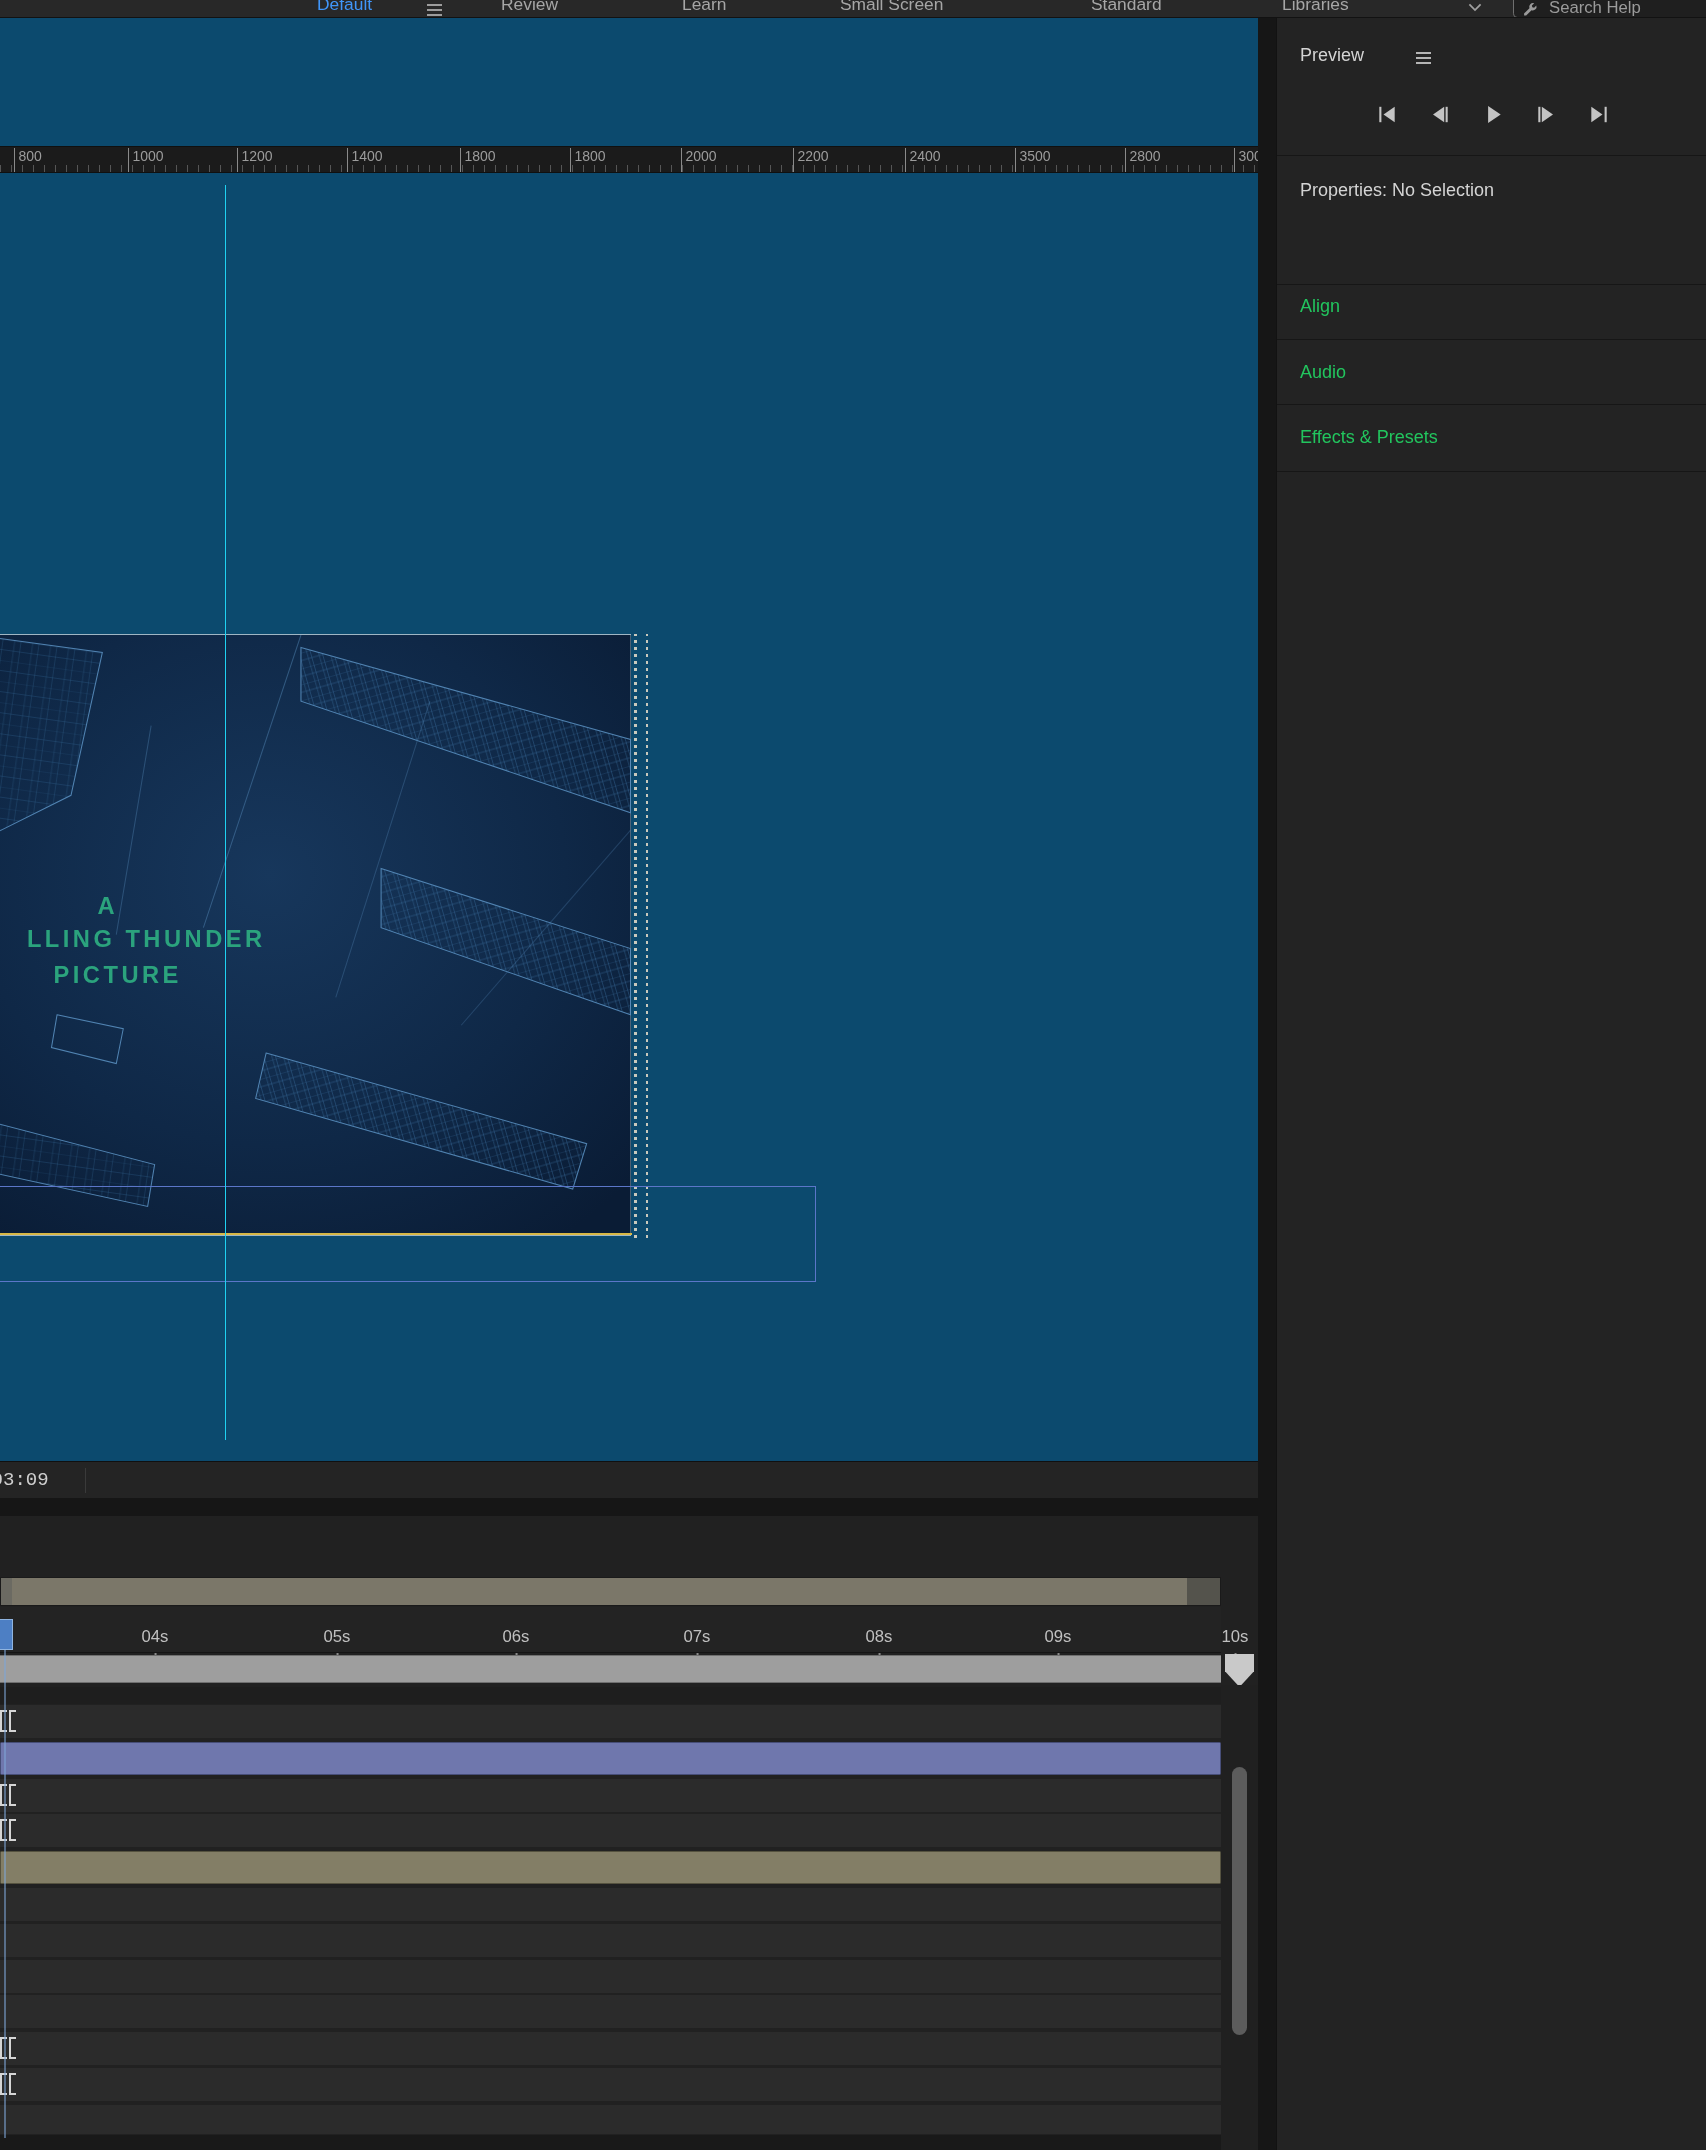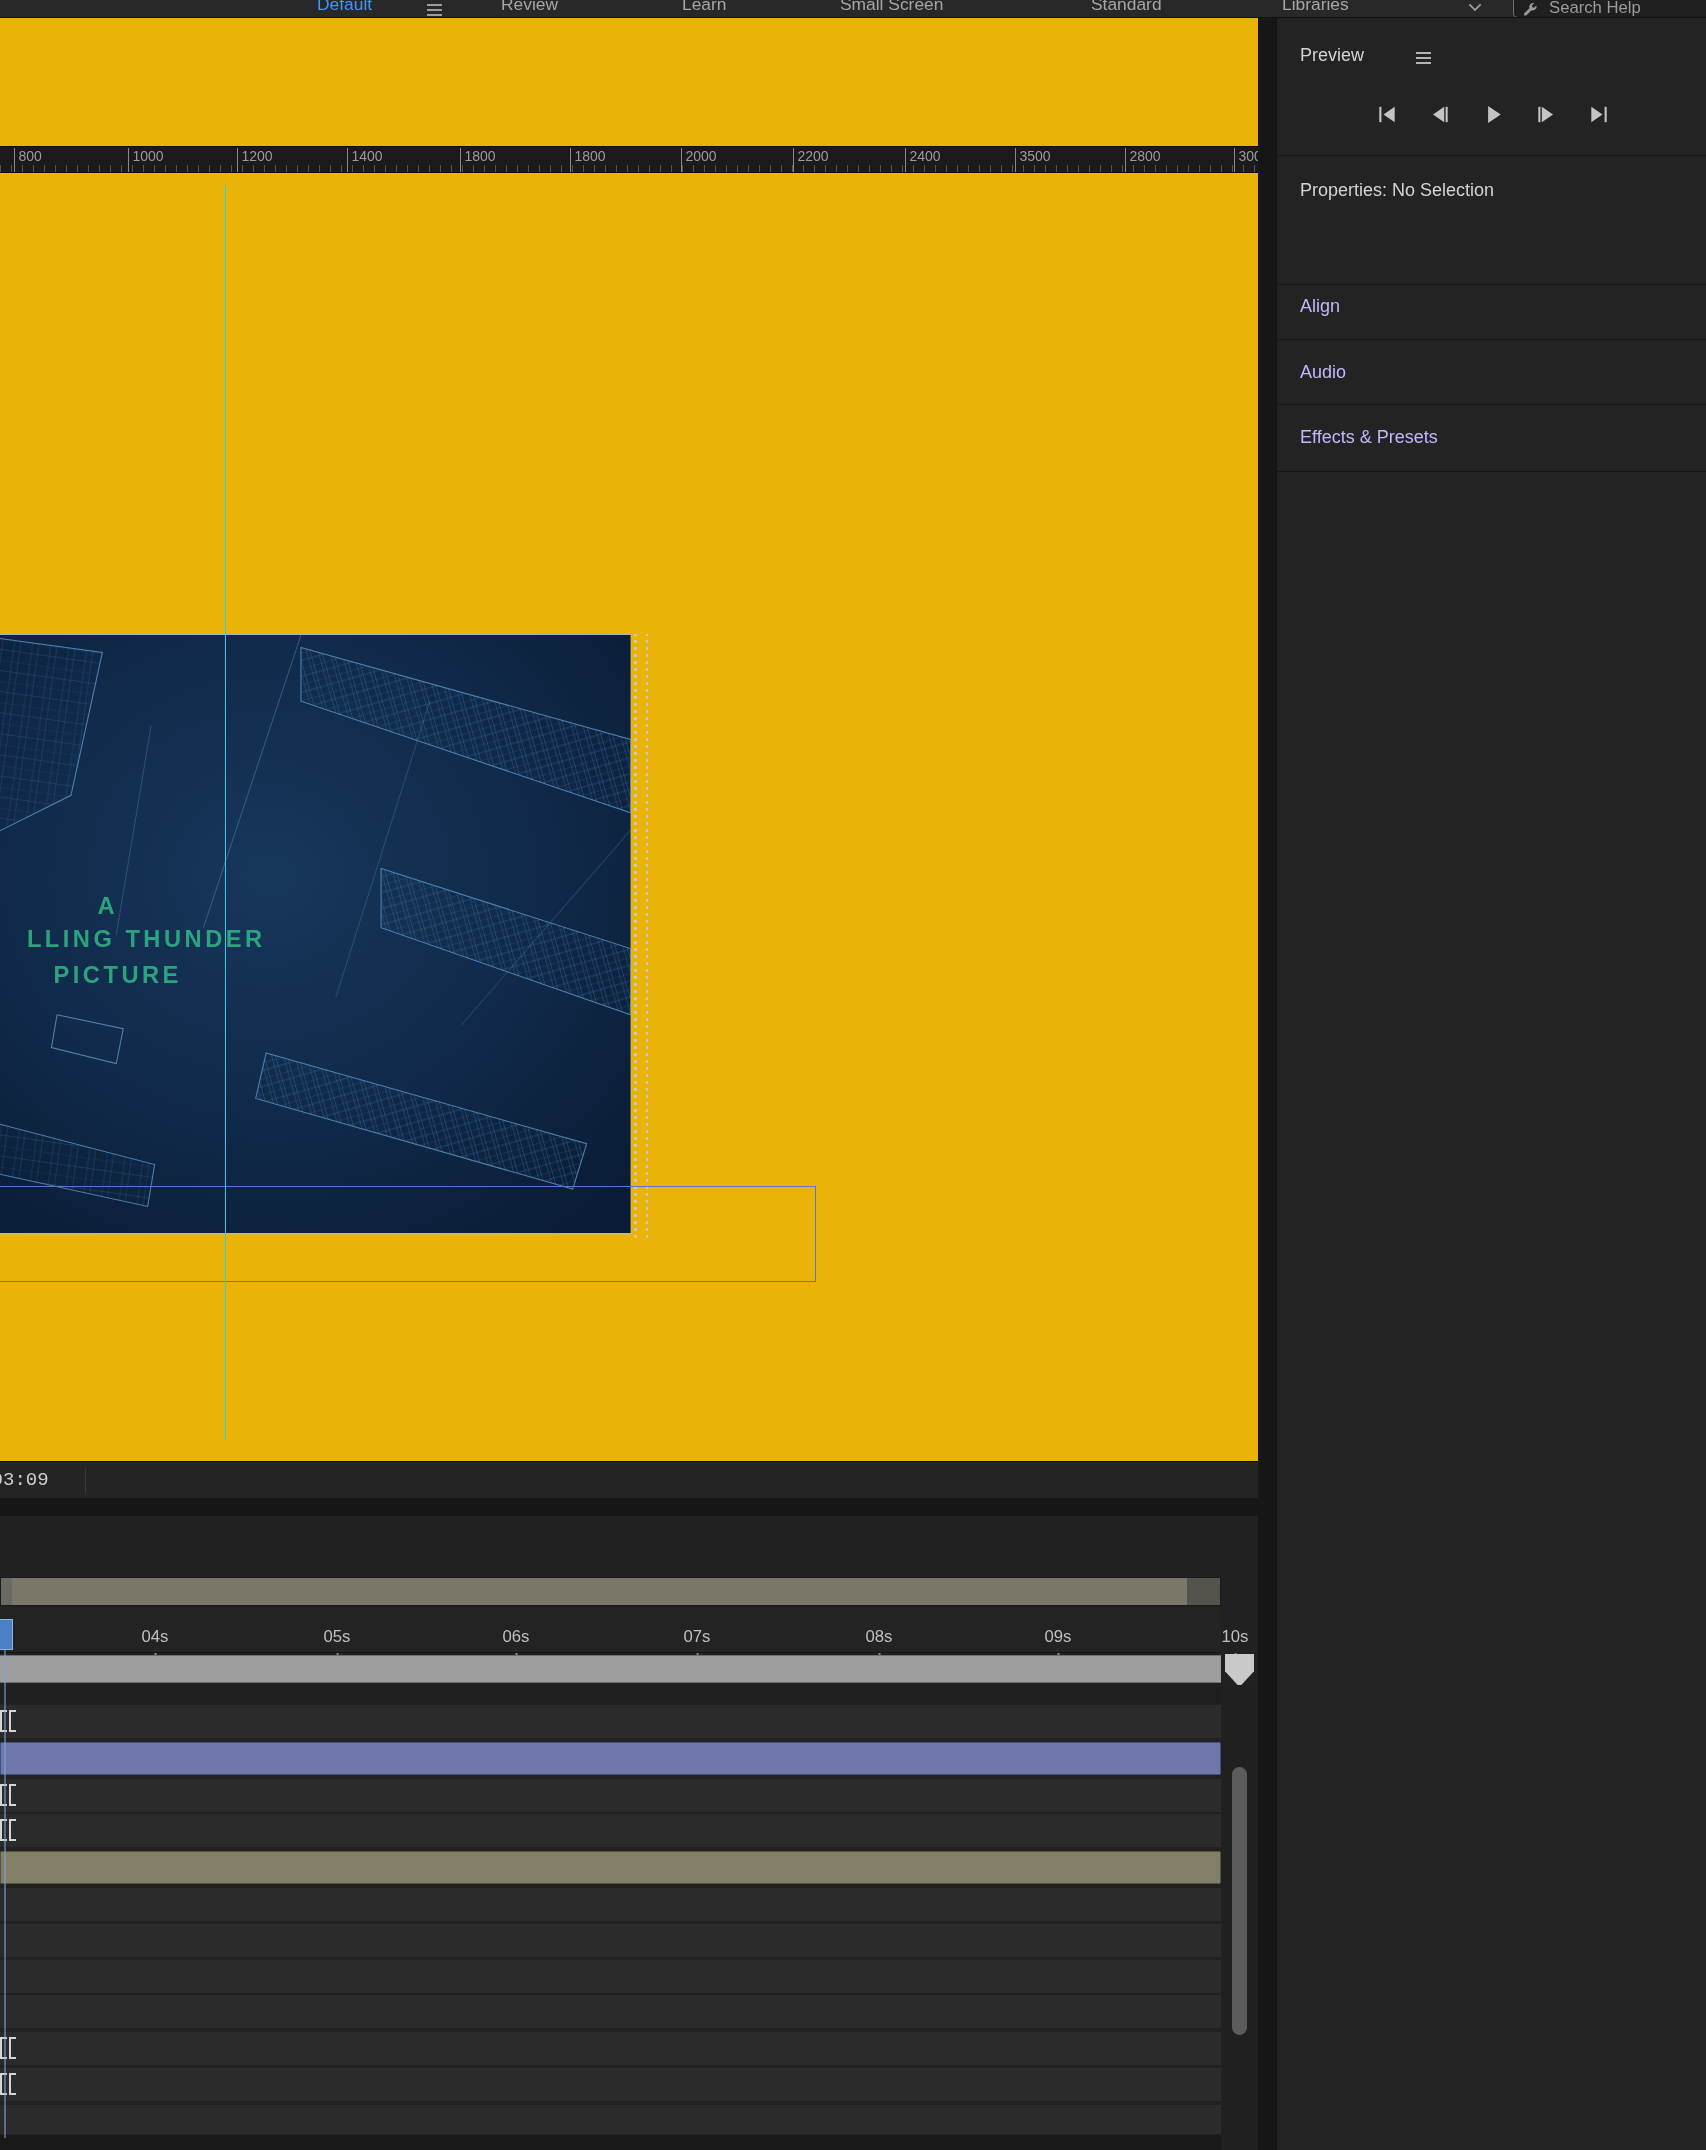--- a/index.html
+++ b/index.html
@@ -14,21 +14,21 @@
   .ws.active{color:var(--workspace-active,#4096fa);}
   .burger{position:absolute;top:1.4px;width:16.7px;}
   .burger i{display:block;width:15.3px;height:2.1px;background:#9d9d9d;margin:2.8px 0;}
   .chev{position:absolute;top:2.8px;}
   .searchbox{position:absolute;left:1513px;top:-5.6px;width:202px;height:24px;background:#1f1f1f;
              border:0.7px solid #6f6f6f;border-radius:4.2px;}
   .searchbox span{position:absolute;left:35px;top:2.8px;font-size:16.7px;color:#9b9b9b;white-space:nowrap;}
   .searchbox svg{position:absolute;left:8.4px;top:5.6px;}
 
   
-  .comp-panel{position:absolute;left:0;top:18px;width:1258px;height:1480px;background:#eab308;overflow:hidden;text-decoration:underline;}
+  .comp-panel{position:absolute;left:0;top:18px;width:1258px;height:1480px;background:#0c4a6e;overflow:hidden;text-decoration:underline;}
   .comp-ruler{position:absolute;left:0;top:128px;width:1258px;height:26.5px;background:#1b1b1b;
       border-top:0.7px solid #101010;border-bottom:0.7px solid #101010;
       background-image:repeating-linear-gradient(90deg,#565656 0 1.4px,transparent 1.4px 11px);
       background-size:100% 7px;background-position:0 100%;background-repeat:no-repeat;}
   .rlabel{position:absolute;top:1.4px;height:24px;border-left:1.4px solid #8a8a8a;padding-left:3.5px;
           font-size:14px;color:#9c9c9c;}
   .poster{position:absolute;left:-28px;top:616px;width:659px;height:602px;
           border:0.7px solid #9fb6c4;background:#0b1f3a;}
   .handles{position:absolute;left:631px;top:616px;width:21px;height:604px;}
   .hcol{position:absolute;top:0;width:2.8px;height:100%;
@@ -48,21 +48,21 @@
 
   
   .right-panel{position:absolute;left:1276px;top:18px;width:430px;height:2133px;background:#232323;
                border-left:1.4px solid #121212;}
   .rp-title{position:absolute;left:23px;font-size:18px;color:#d4d4d4;white-space:nowrap;}
   .burger2{position:absolute;left:139px;top:31px;width:18px;cursor:pointer;}
   .burger2 i{display:block;width:15.3px;height:2.1px;background:#b5b5b5;margin:2.8px 0;}
   .transport{position:absolute;left:0;top:82px;width:430px;height:39px;}
   .tbtn{position:absolute;top:4.2px;width:35px;height:31px;cursor:pointer;}
   .rp-div{position:absolute;left:0;width:430px;height:1.4px;background:#161616;}
-  .rp-sec{position:absolute;left:23px;font-size:18px;color:#c4b5fd;cursor:pointer;white-space:nowrap;}
+  .rp-sec{position:absolute;left:23px;font-size:18px;color:#22c55e;cursor:pointer;white-space:nowrap;}
 
   
   .timeline-panel{position:absolute;left:0;top:1516px;width:1258px;height:635px;background:#212121;overflow:hidden;}
   .nav-bar{position:absolute;left:0;top:61px;width:1221px;height:29px;border:0.7px solid #1a1a1a;
      background:linear-gradient(90deg,#6b6a62 0 11px,#7b7769 11px 1186px,#54534c 1186px 100%);}
   .time-ruler{position:absolute;left:0;top:91px;width:1221px;height:46px;background:#232323;
               border-bottom:1.4px solid #151515;}
   .tlabel{position:absolute;top:20px;transform:translateX(-50%);text-align:center;margin-left:32px;}
   .tlabel span{font-size:16.7px;color:#c0c0c0;}
   .tick{position:absolute;left:50%;bottom:-15.3px;width:1.4px;height:9.8px;background:#8a8a8a;}

